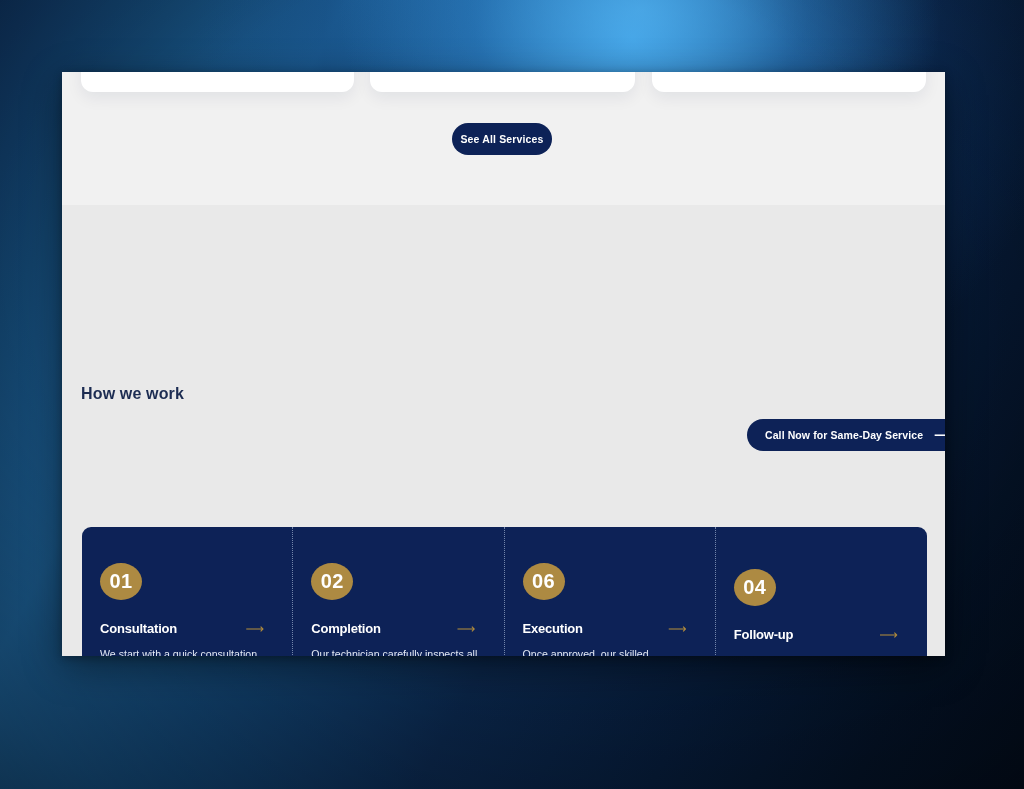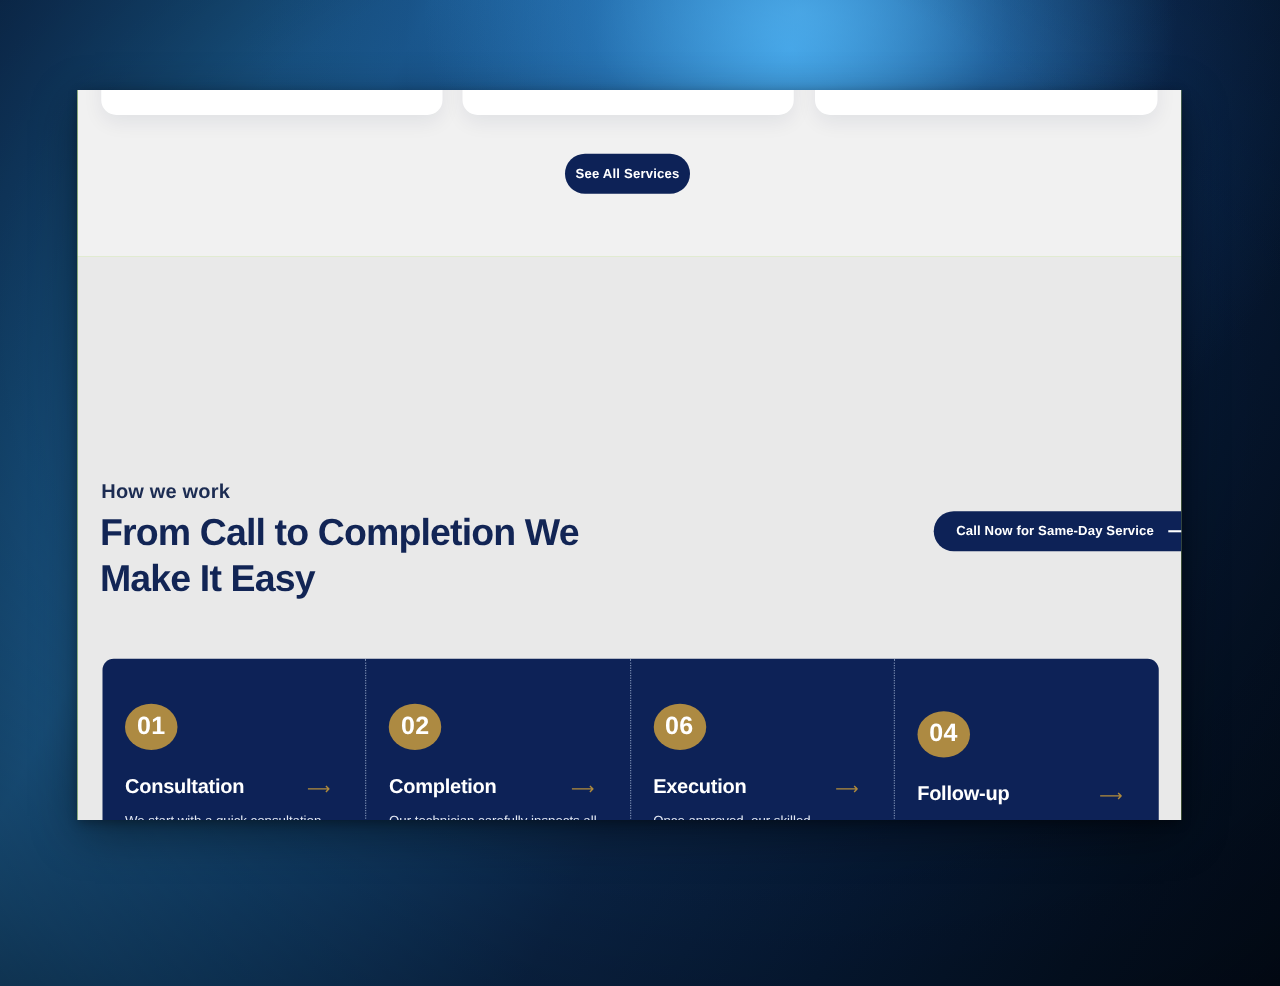--- a/index.html
+++ b/index.html
@@ -130,21 +130,21 @@
     font-size: 30px;
     line-height: 1.22;
     font-weight: 700;
     color: #122555;
     letter-spacing: -0.7px;
   }
 
   #cta-call-now {
     position: absolute;
     left: 685px;
-    top: 204px;
+    top: 214px;
     height: 32px;
     padding: 0 18px;
     display: flex;
     align-items: center;
     gap: 11px;
     background: #0d2257;
     color: #ffffff;
     border: none;
     border-radius: 17px;
     font-family: "Liberation Sans", sans-serif;
@@ -201,21 +201,21 @@
 
   .step-head {
     display: flex;
     align-items: center;
     justify-content: space-between;
     margin-top: 21px;
     padding-right: 4px;
   }
   .step-title {
     margin: 0;
-    font-size: 16px;
+    font-size: 13px;
     font-weight: 700;
     color: #ffffff;
     letter-spacing: -0.2px;
   }
   .step-arrow {
     color: #b08b3c;
     font-size: 13px;
     line-height: 1;
   }
 
@@ -249,21 +249,20 @@
 
     <div class="service-card" id="service-card-3"></div>
 
     <button id="see-all-services">See All Services</button>
   </section>
 
   <section id="how-we-work">
 
     <div id="eyebrow">How we work</div>
 
-    <h2 id="section-heading">From Call to Completion We Make It Easy</h2>
 
     <button id="cta-call-now">
       <span>Call Now for Same-Day Service</span>
       <span class="arr">⟶</span>
     </button>
 
     <div id="steps-panel">
 
       <div class="step step-1">
         <div class="step-badge">01</div>

